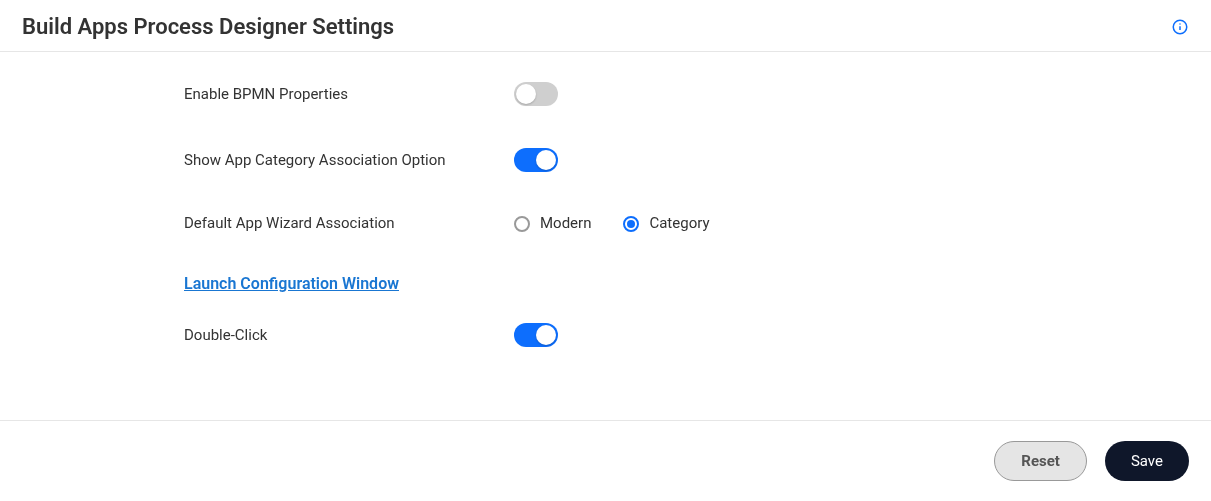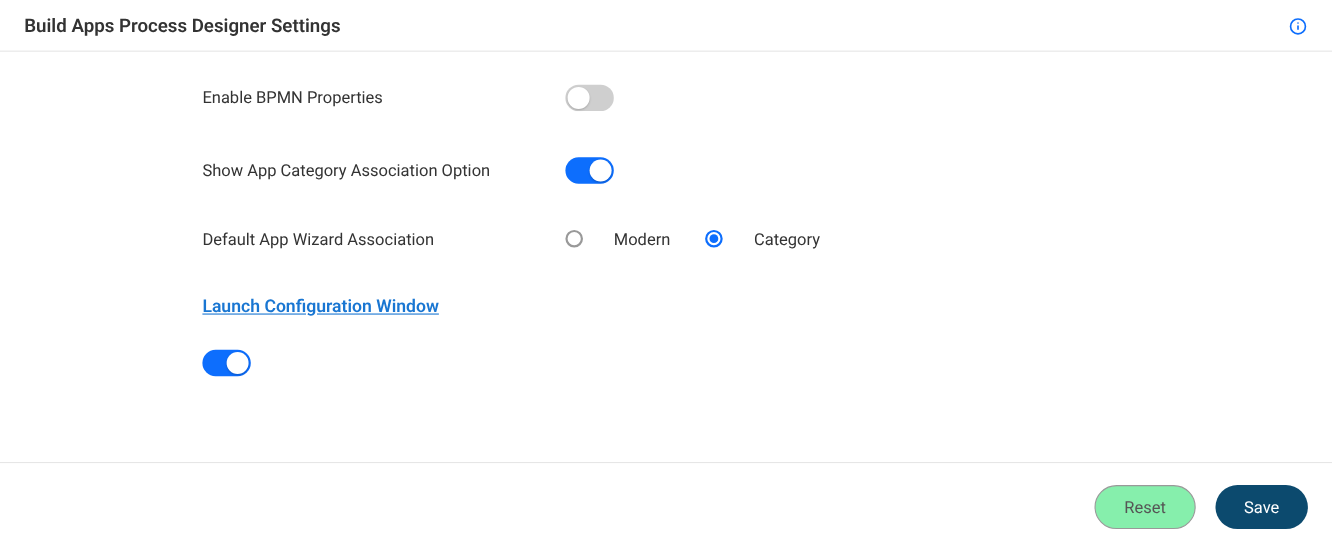--- a/index.html
+++ b/index.html
@@ -13,21 +13,21 @@
     overflow: hidden;
   }
   .header {
     display: flex;
     align-items: center;
     justify-content: space-between;
     padding: 14px 22px 12px 22px;
     border-bottom: 1px solid #e6e6e6;
   }
   .page-title {
-    font-size: 17px;
+    font-size: 22px;
     font-weight: 600;
     color: #333;
   }
   .info-icon {
     color: #0d6efd;
     width: 18px;
     height: 18px;
     display: flex;
     align-items: center;
     justify-content: center;
@@ -81,22 +81,22 @@
   .toggle.off .toggle-knob { left: 2px; }
   .toggle.on .toggle-knob { right: 2px; }
   
   .radio-group {
     display: flex;
     align-items: center;
     gap: 32px;
   }
   .radio-option {
     display: flex;
-    align-items: flex-start;
-    gap: 28px;
+    align-items: flex-end;
+    gap: 10px;
     cursor: pointer;
   }
   .radio-circle {
     width: 16px;
     height: 16px;
     border: 2px solid #999;
     border-radius: 50%;
     position: relative;
     flex-shrink: 0;
   }
@@ -129,26 +129,27 @@
   }
   .btn {
     font-size: 15px;
     padding: 10px 26px;
     border-radius: 22px;
     cursor: pointer;
     border: none;
     font-family: inherit;
   }
   .btn-reset {
-    background: #86efac;
+    background: #e5e5e5;
     border: 1px solid #999;
     color: #555;
+    font-weight: bold;
   }
   .btn-save {
-    background: #0c4a6e;
+    background: #0f172a;
     color: #fff;
   }
 </style>
 </head>
 <body>
 
 <div class="header">
   <div class="page-title">Build Apps Process Designer Settings</div>
   <div class="info-icon">
     <svg viewBox="0 0 24 24" width="18" height="18" fill="none" stroke="currentColor" stroke-width="2">
@@ -191,20 +192,21 @@
           <span class="radio-circle checked"></span>
           <span class="radio-label">Category</span>
         </div>
       </div>
     </div>
   </div>
 
   <div class="section-title">Launch Configuration Window</div>
 
   <div class="row">
+    <div class="label-col">Double-Click</div>
     <div class="control-col">
       <div class="toggle on">
         <div class="toggle-knob"></div>
       </div>
     </div>
   </div>
 
 
 </div>
 

